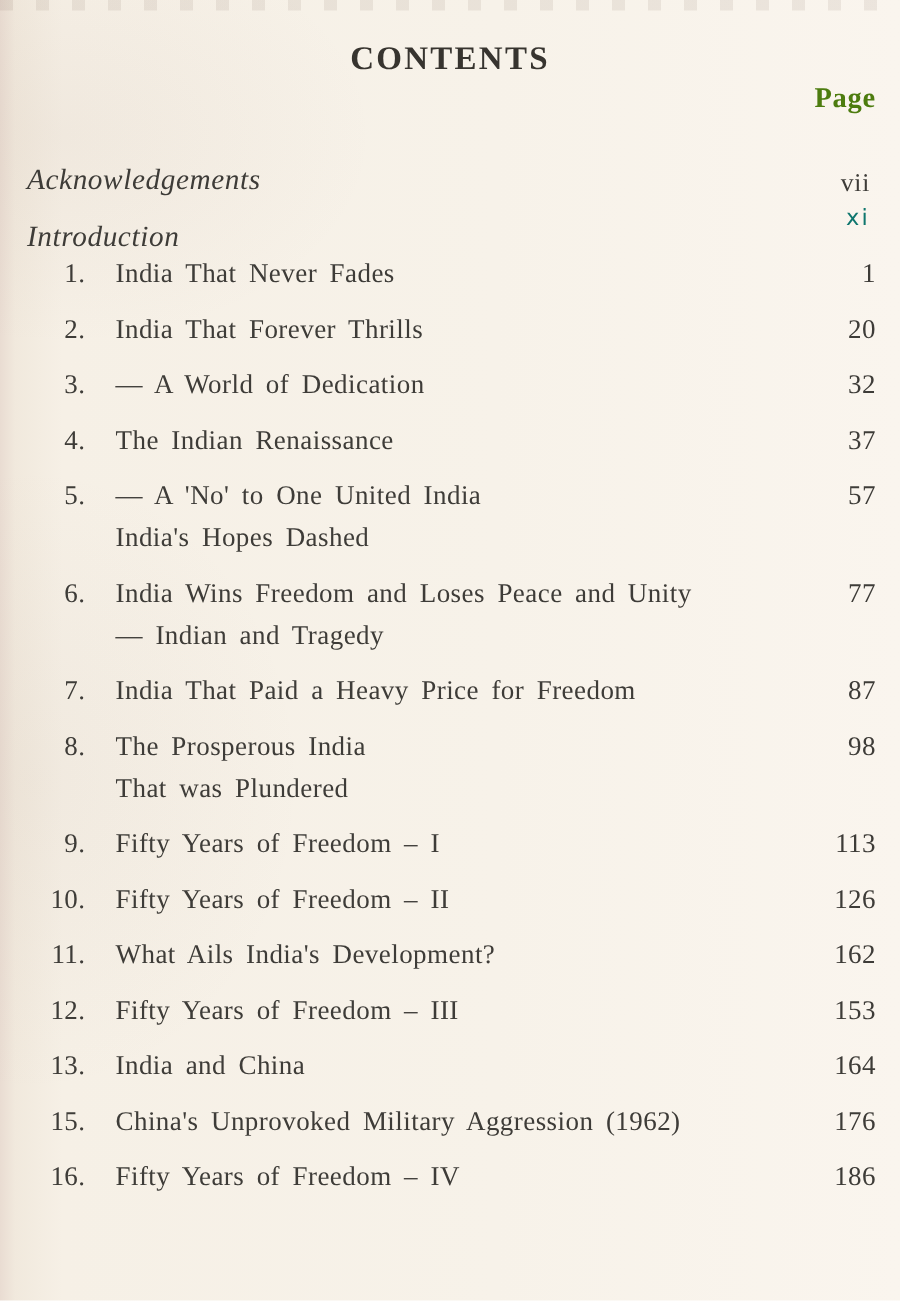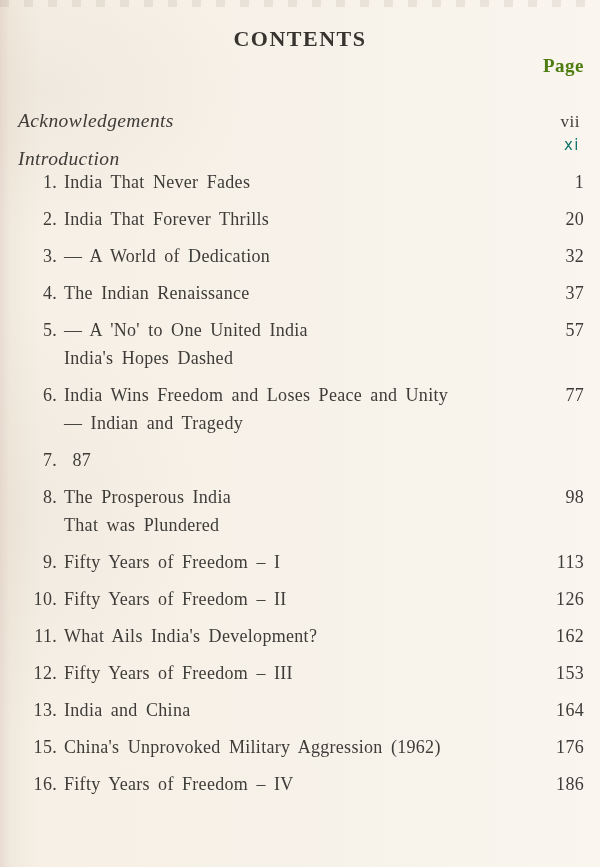--- a/index.html
+++ b/index.html
@@ -93,21 +93,21 @@
     letter-spacing: 0.3px;
     word-spacing: 3.5px;
   }
   .entry-num {
     width: 43px;
     text-align: right;
     flex: 0 0 auto;
   }
   .entry-title {
     flex: 1 1 auto;
-    margin-left: 7px;
+    margin-left: 20px;
   }
   .entry-page {
     flex: 0 0 auto;
     text-align: right;
     min-width: 34px;
   }
 </style>
 </head>
 <body>
 
@@ -176,20 +176,23 @@
     <span class="entry-num">6.</span>
     <span class="entry-title">
           <div>India Wins Freedom and Loses Peace and Unity</div>
           <div>— Indian and Tragedy</div>
         </span>
     <span class="entry-page">77</span>
   </div>
 
   <div class="entry">
     <span class="entry-num">7.</span>
+    <span class="entry-title">
+          <div>India That Paid a Heavy Price for Freedom</div>
+        </span>
     <span class="entry-page">87</span>
   </div>
 
   <div class="entry">
     <span class="entry-num">8.</span>
     <span class="entry-title">
           <div>The Prosperous India</div>
           <div>That was Plundered</div>
         </span>
     <span class="entry-page">98</span>

